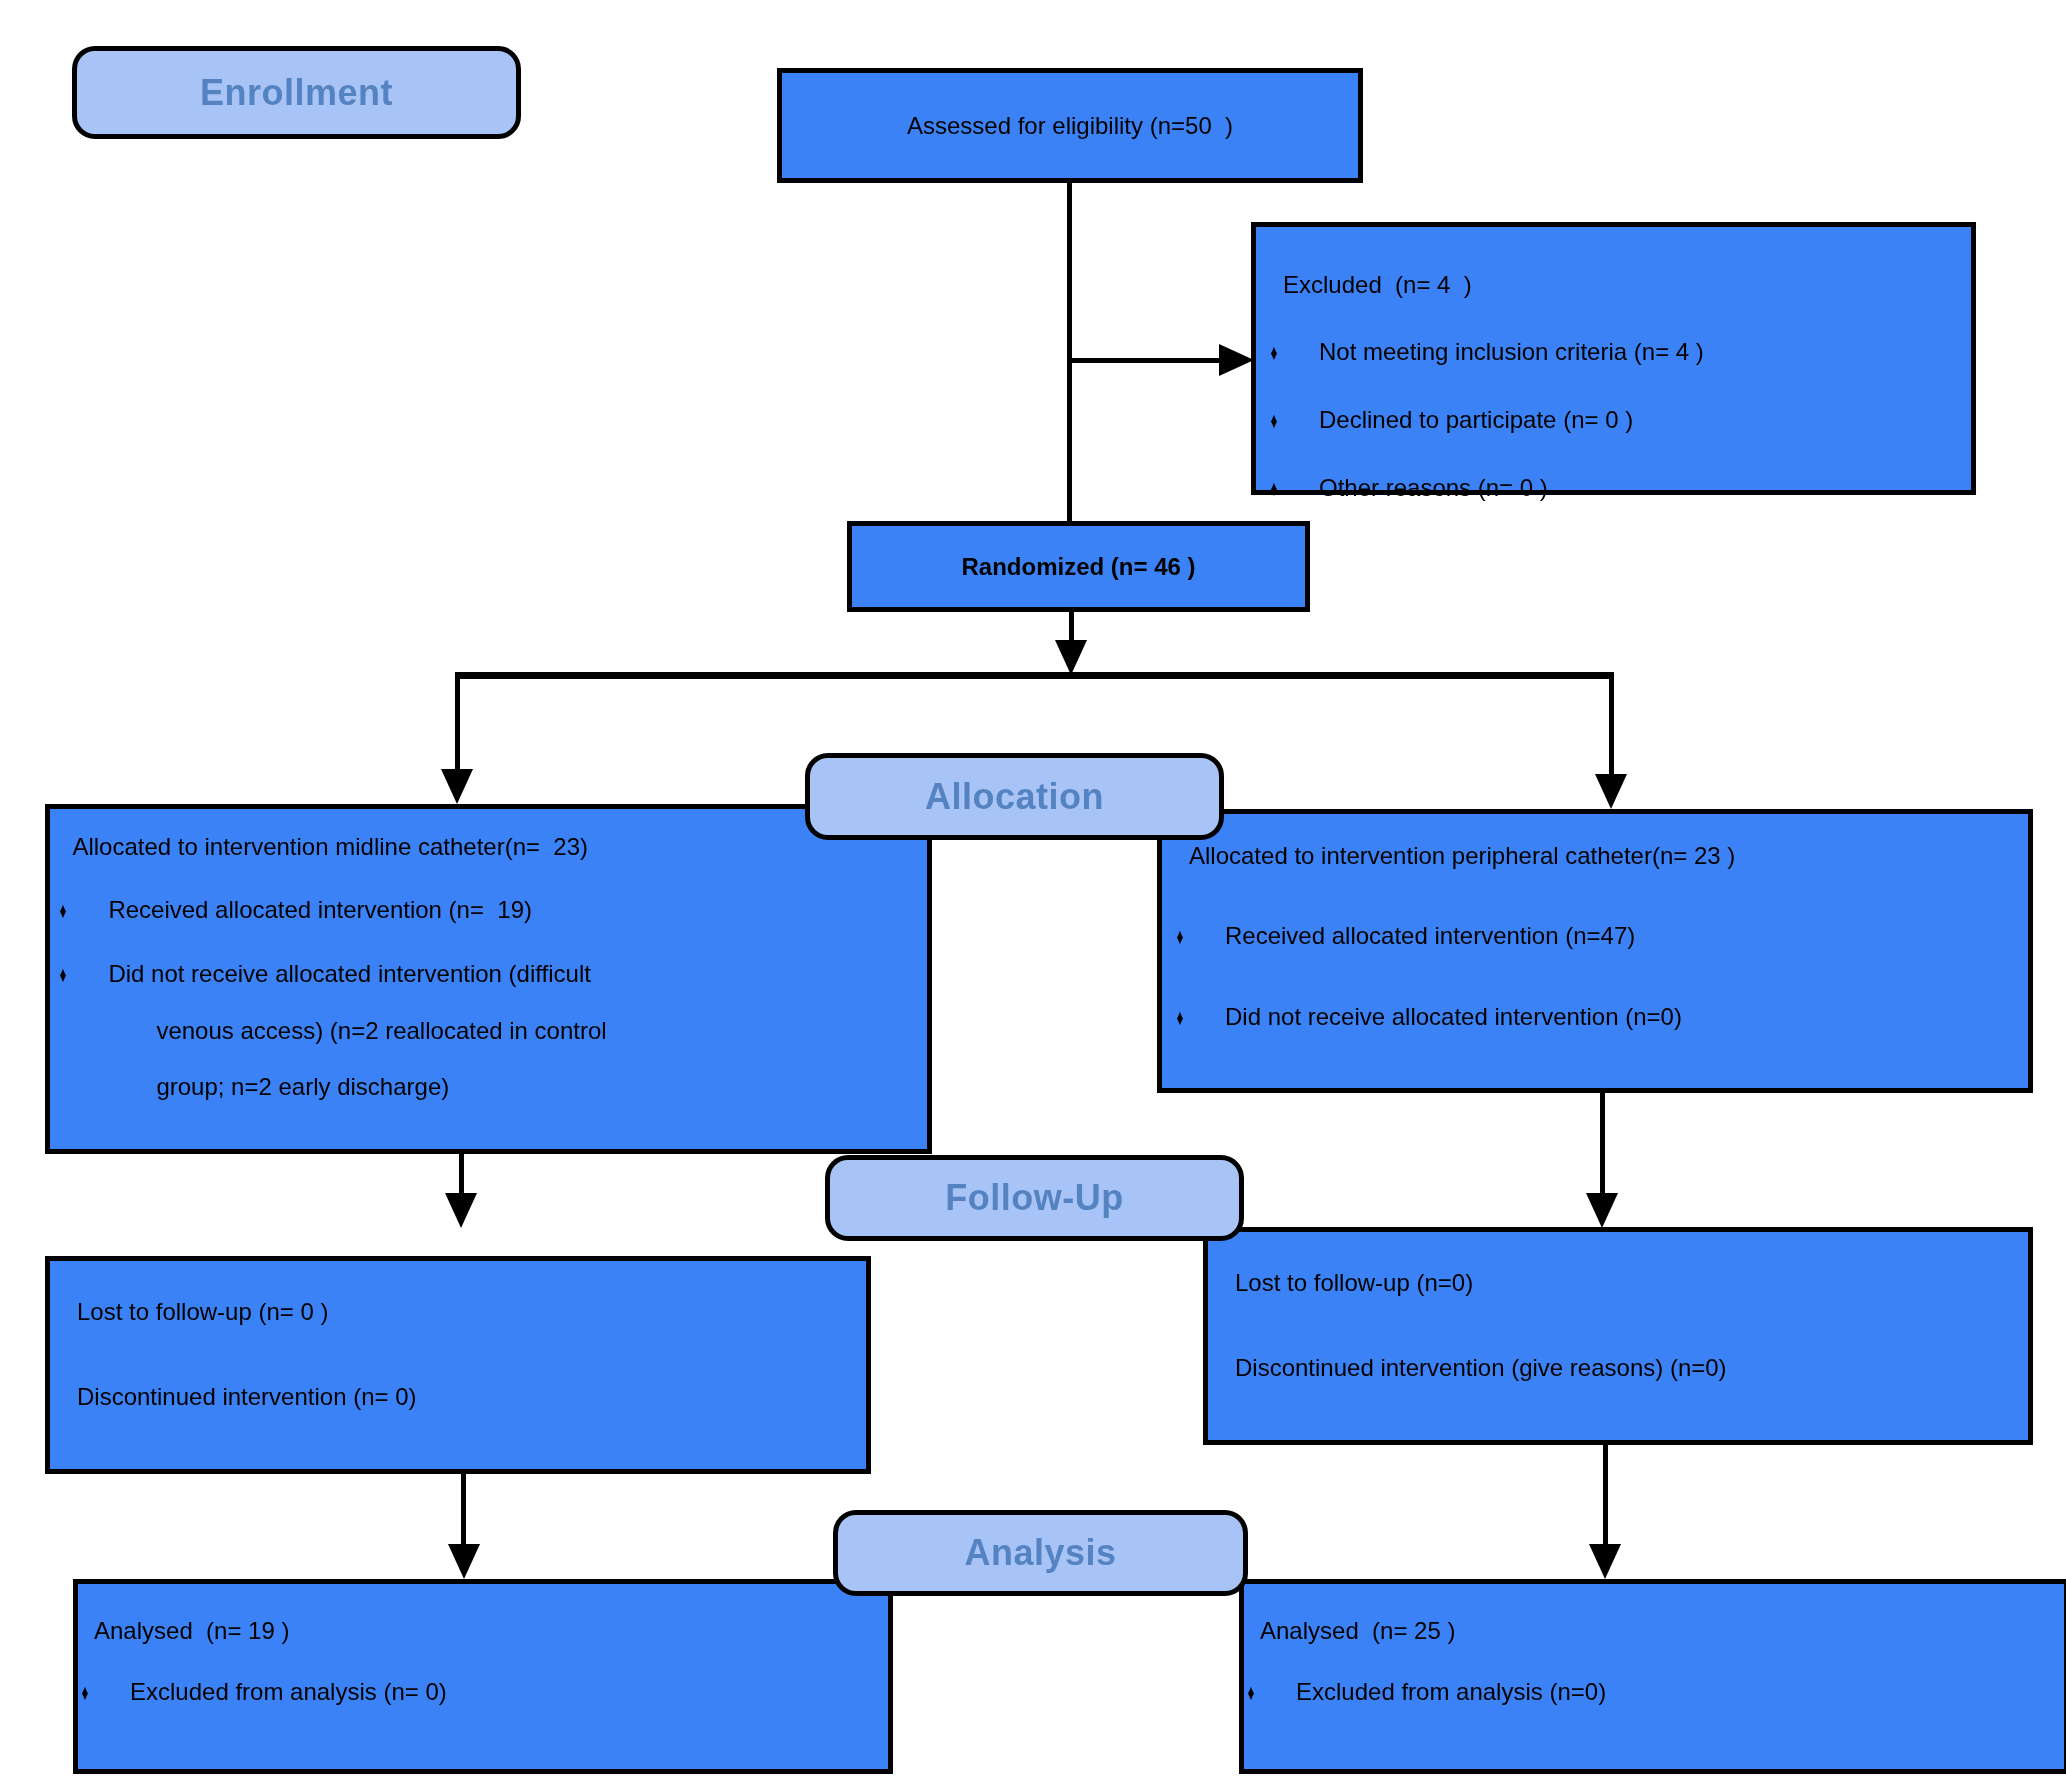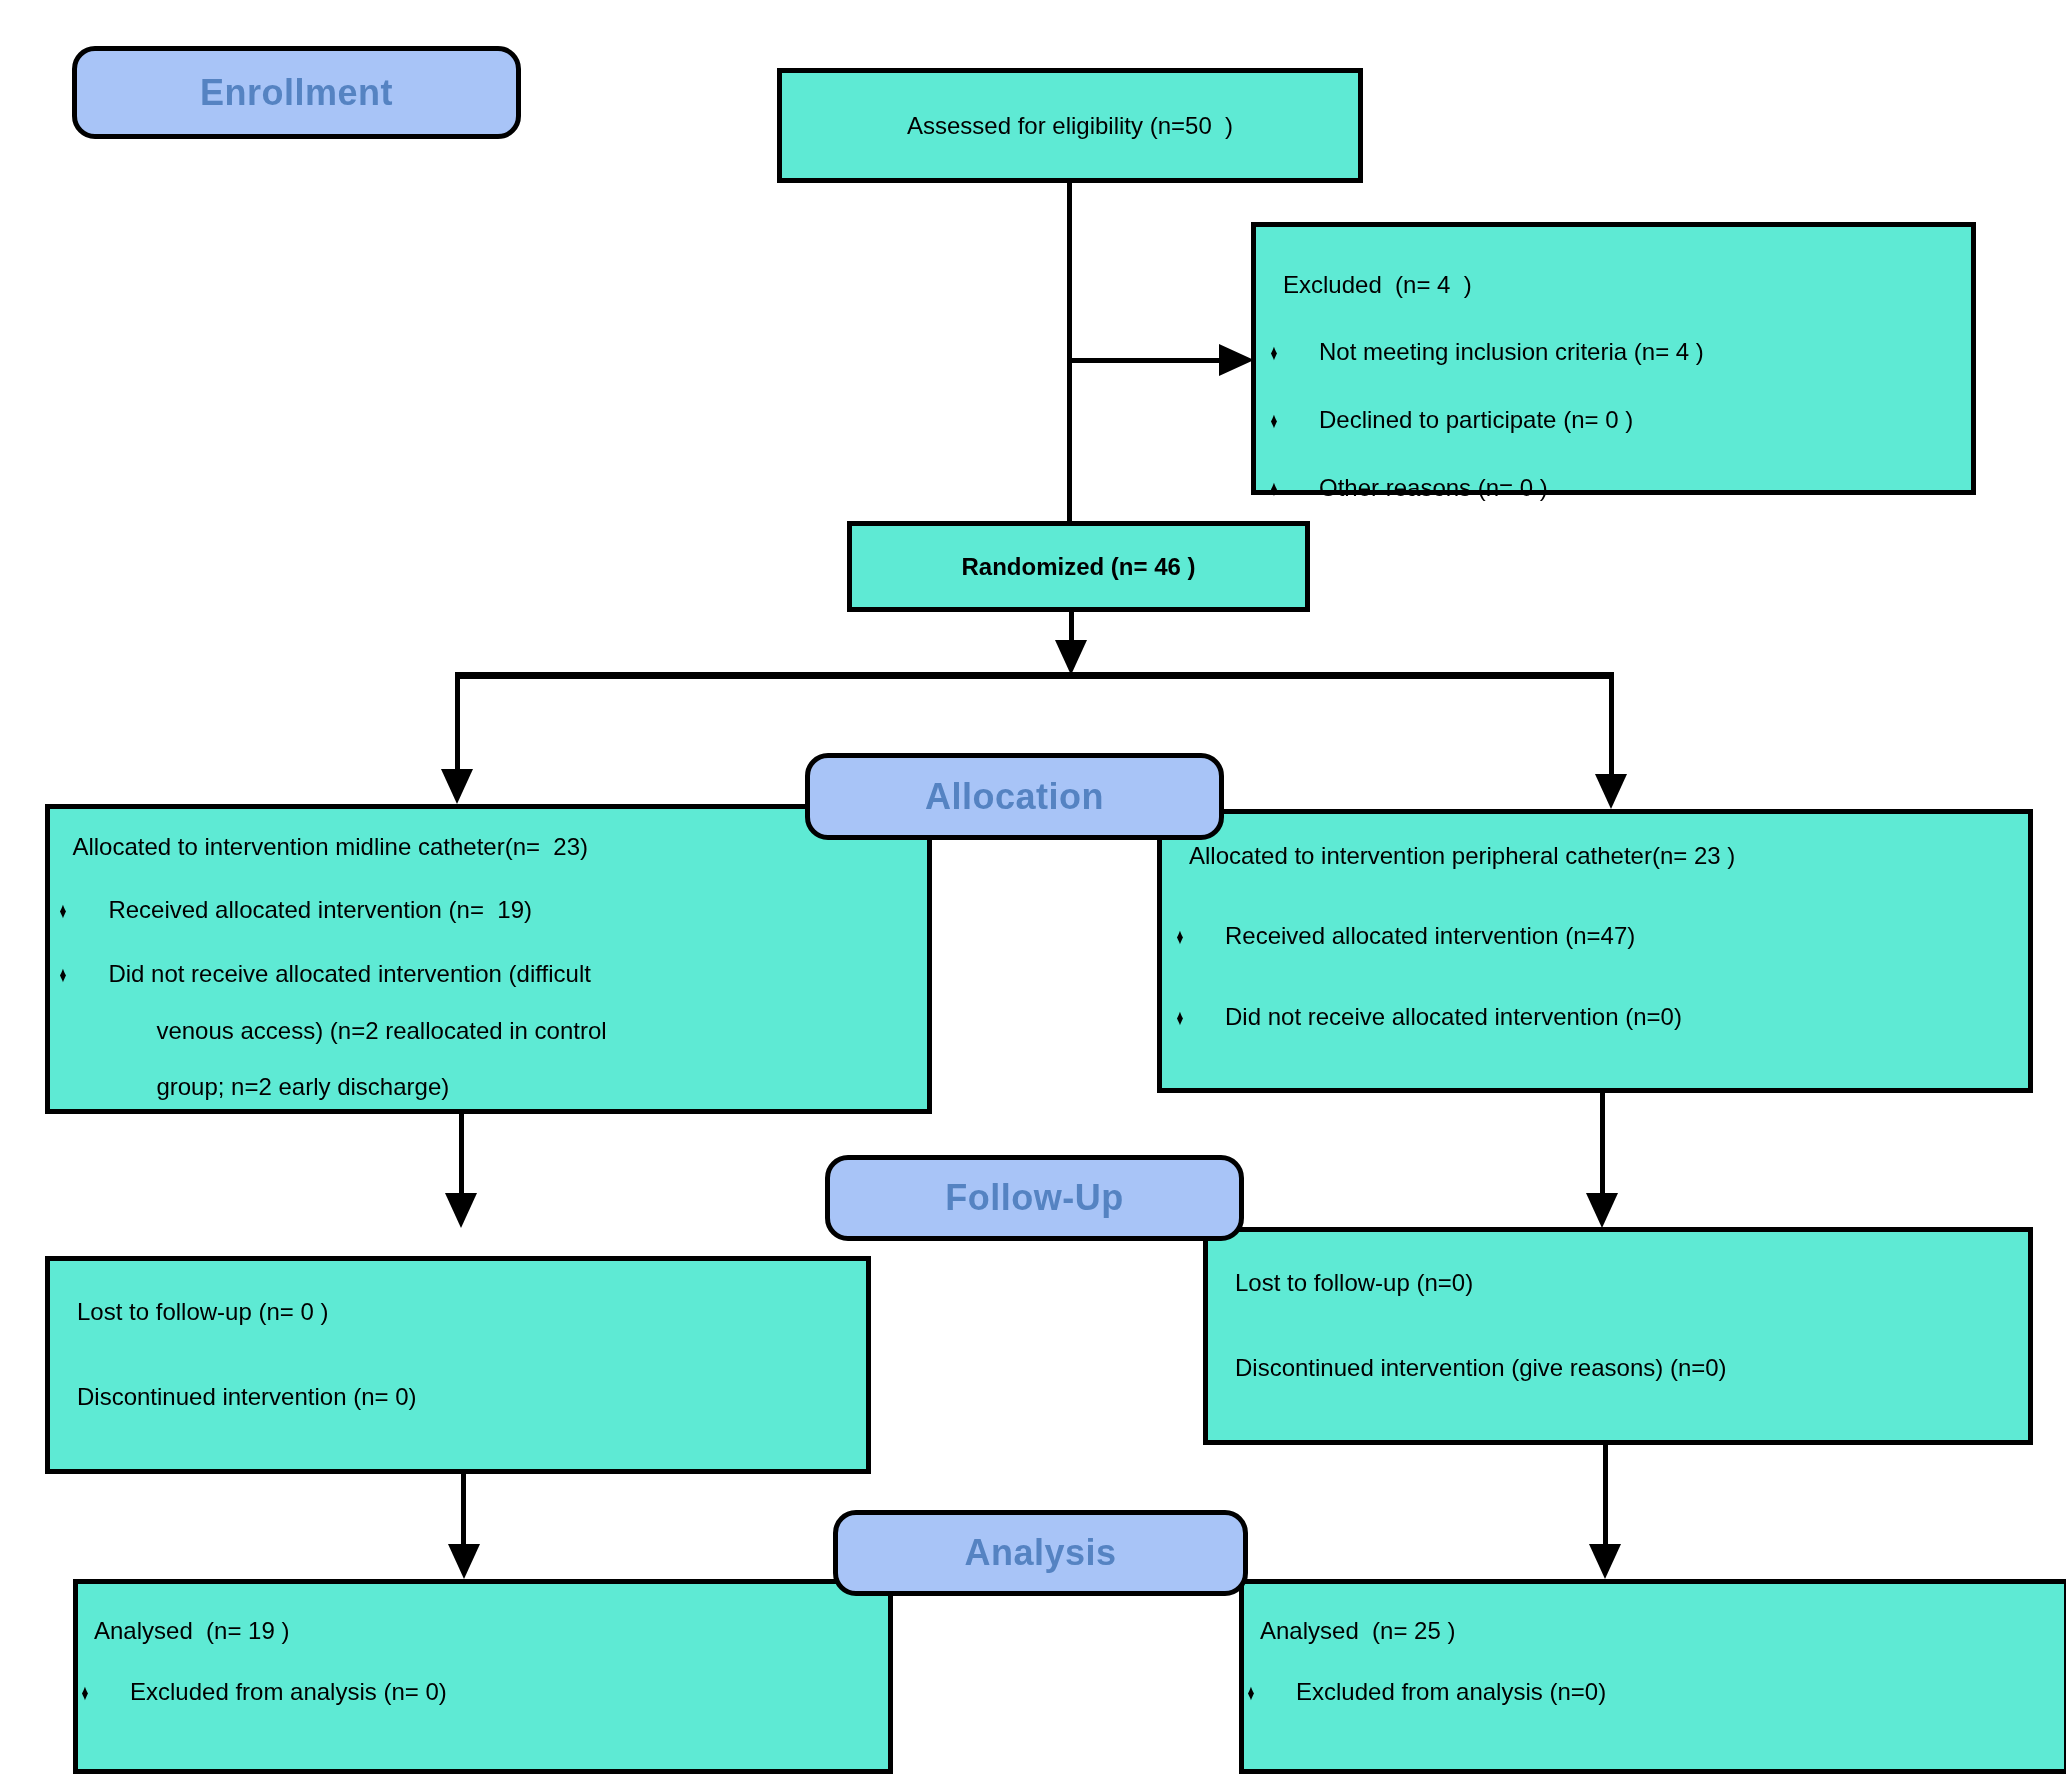--- a/index.html
+++ b/index.html
@@ -1,21 +1,21 @@
 <!DOCTYPE html>
 <html style="font-size:8px"><head>
 <meta charset="utf-8">
 <style>
   html,body{margin:0;padding:0;background:#ffffff;}
   #canvas{position:relative;width:2066px;height:1792px;background:#ffffff;
           font-family:"Liberation Sans","DejaVu Sans",sans-serif;color:#000;overflow:hidden;}
   .stage{position:absolute;box-sizing:border-box;background:#a8c4f7;border:5.5px solid #000;
          border-radius:23px;display:flex;align-items:center;justify-content:center;
          font-size:36px;font-weight:bold;color:#5583c2;z-index:6;letter-spacing:0.5px;}
-  .box{position:absolute;box-sizing:border-box;background:#5eead4;border:5px solid #000;
+  .box{position:absolute;box-sizing:border-box;background:#3b82f6;border:5px solid #000;
        font-size:24px;line-height:56px;z-index:2;}
   .cbox{display:flex;align-items:center;justify-content:center;text-align:center;}
   .tline{white-space:pre-wrap;}
   .bullet{white-space:pre-wrap;}
   .bullet .dm{display:inline-block;transform:scaleX(0.62);font-size:22px;margin-right:15px;}
   .cont{white-space:pre-wrap;padding-left:84px;}
   .pad-excluded{padding:30px 15px 0 27px;}
   .pad-excluded .bullet{margin-top:11px;padding-left:75px;text-indent:-54px;}
   .pad-allocl{padding:10px 10px 0 22.4px;}
   .pad-allocl .bullet{margin-top:7px;padding-left:75px;text-indent:-54px;}
@@ -72,21 +72,21 @@
     <div class="tline">Excluded  (n= 4  )</div>
     <div class="bullet"><span class="dm">♦</span><span>Not meeting inclusion criteria (n= 4 )</span></div>
     <div class="bullet"><span class="dm">♦</span><span>Declined to participate (n= 0 )</span></div>
     <div class="bullet"><span class="dm">♦</span><span>Other reasons (n= 0 )</span></div>
   </div>
 
   <div class="box cbox" style="left:847px;top:521px;width:463px;height:91px;font-weight:bold;">
     <span class="tline">Randomized (n= 46 )</span>
   </div>
 
-  <div class="box pad-allocl" style="left:45px;top:804px;width:887px;height:310px;">
+  <div class="box pad-allocl" style="left:45px;top:804px;width:887px;height:350px;">
     <div class="tline">Allocated to intervention midline catheter(n=  23)</div>
     <div class="bullet"><span class="dm">♦</span><span>Received allocated intervention (n=  19)</span></div>
     <div class="bullet"><span class="dm">♦</span><span>Did not receive allocated intervention (difficult</span></div>
     <div class="cont">venous access) (n=2 reallocated in control</div>
     <div class="cont">group; n=2 early discharge)</div>
   </div>
 
   <div class="box pad-allocr" style="left:1157px;top:809px;width:876px;height:284px;">
     <div class="tline">Allocated to intervention peripheral catheter(n= 23 )</div>
     <div class="bullet"><span class="dm">♦</span><span>Received allocated intervention (n=47)</span></div>

